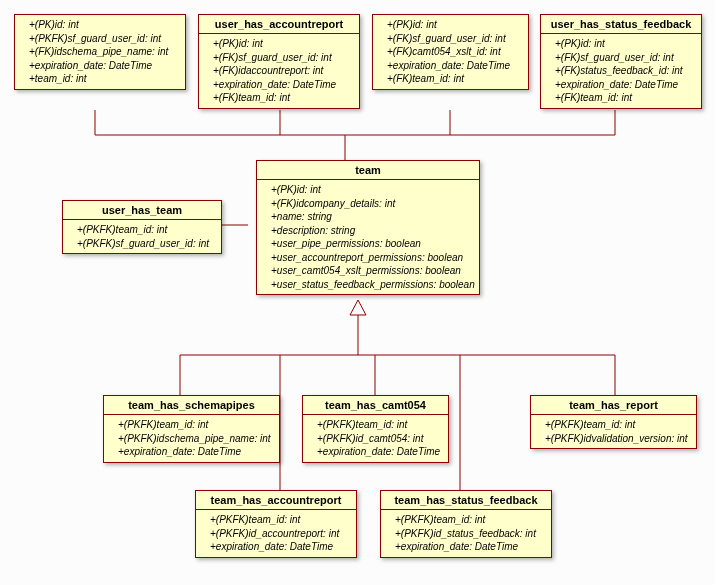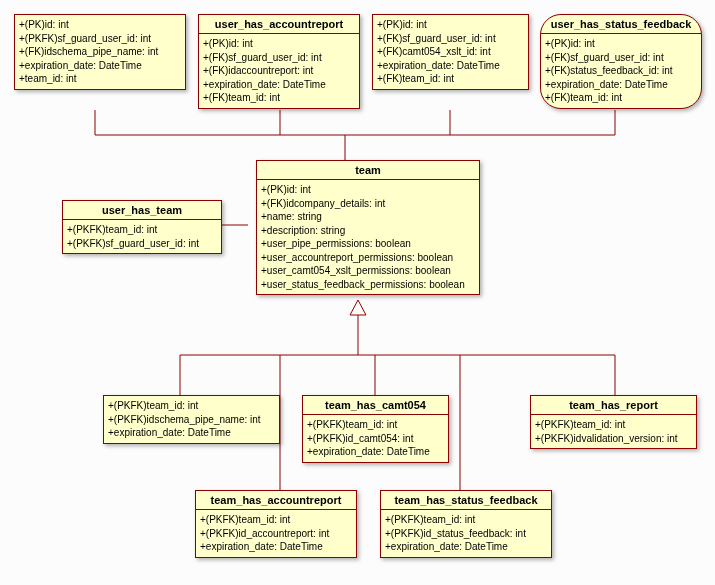--- a/index.html
+++ b/index.html
@@ -22,21 +22,22 @@
     box-shadow: 2px 2px 4px rgba(0,0,0,0.3);
   }
   .entity-title {
     text-align: center;
     font-weight: bold;
     padding: 3px 6px;
     border-bottom: 1px solid #8b0000;
     font-size: 11px;
   }
   .entity-body {
-    padding: 3px 4px;
+    padding: 3px 14px;
+    font-style: italic;
   }
   .attr {
     white-space: nowrap;
     line-height: 1.35;
   }
   svg.connectors {
     position: absolute;
     top: 0;
     left: 0;
     width: 715px;
@@ -99,21 +100,21 @@
 <div class="entity" style="left:372px; top:14px; width:155px;">
   <div class="entity-body">
     <div class="attr">+(PK)id: int</div>
     <div class="attr">+(FK)sf_guard_user_id: int</div>
     <div class="attr">+(FK)camt054_xslt_id: int</div>
     <div class="attr">+expiration_date: DateTime</div>
     <div class="attr">+(FK)team_id: int</div>
   </div>
 </div>
 
-<div class="entity" style="left:540px; top:14px; width:160px;border-radius:21px;">
+<div class="entity" style="left:540px; top:14px; width:160px;">
   <div class="entity-title">user_has_status_feedback</div>
   <div class="entity-body">
     <div class="attr">+(PK)id: int</div>
     <div class="attr">+(FK)sf_guard_user_id: int</div>
     <div class="attr">+(FK)status_feedback_id: int</div>
     <div class="attr">+expiration_date: DateTime</div>
     <div class="attr">+(FK)team_id: int</div>
   </div>
 </div>
 
@@ -133,20 +134,21 @@
     <div class="attr">+name: string</div>
     <div class="attr">+description: string</div>
     <div class="attr">+user_pipe_permissions: boolean</div>
     <div class="attr">+user_accountreport_permissions: boolean</div>
     <div class="attr">+user_camt054_xslt_permissions: boolean</div>
     <div class="attr">+user_status_feedback_permissions: boolean</div>
   </div>
 </div>
 
 <div class="entity" style="left:103px; top:395px; width:175px;">
+  <div class="entity-title">team_has_schemapipes</div>
   <div class="entity-body">
     <div class="attr">+(PKFK)team_id: int</div>
     <div class="attr">+(PKFK)idschema_pipe_name: int</div>
     <div class="attr">+expiration_date: DateTime</div>
   </div>
 </div>
 
 <div class="entity" style="left:302px; top:395px; width:145px;">
   <div class="entity-title">team_has_camt054</div>
   <div class="entity-body">

